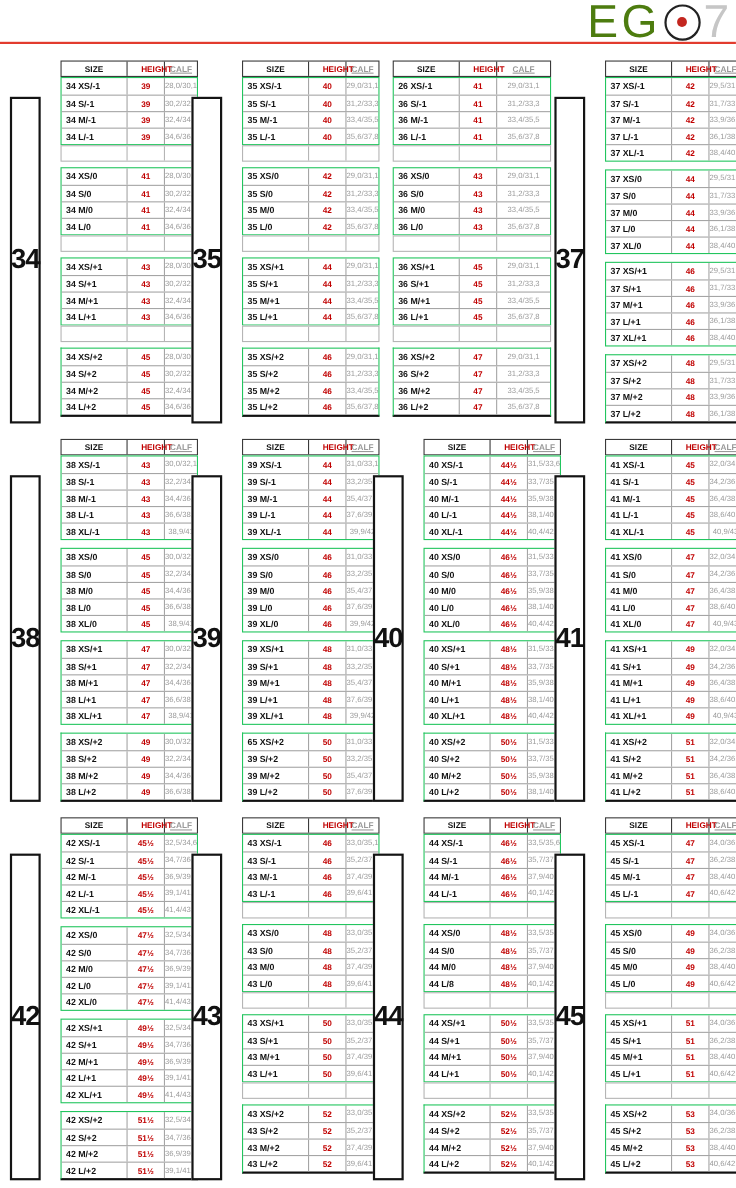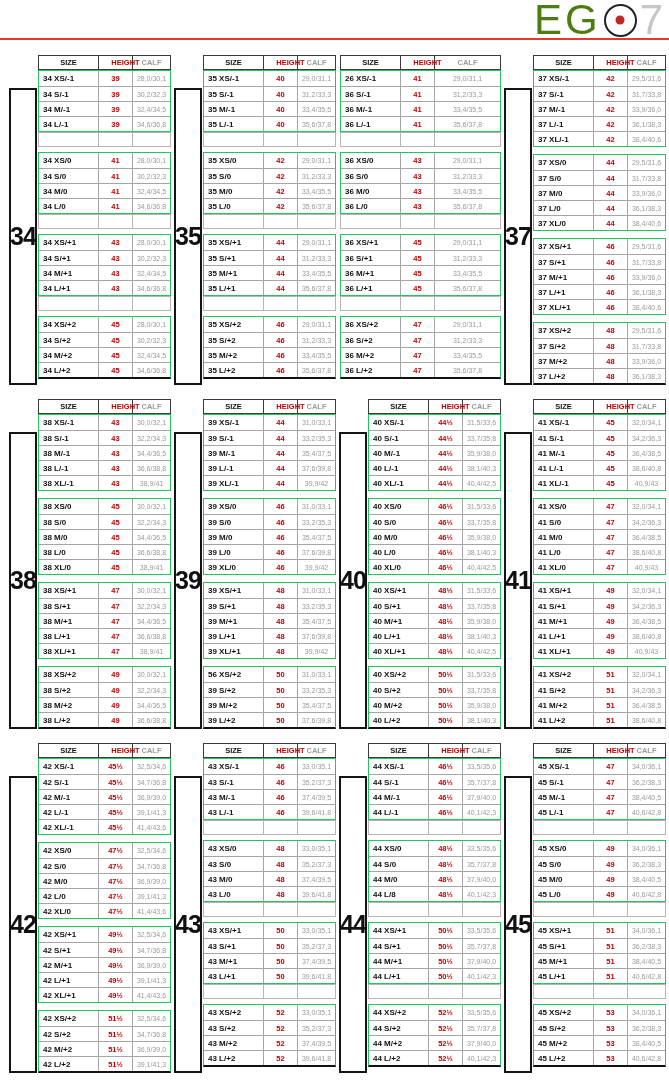--- a/index.html
+++ b/index.html
@@ -19,28 +19,28 @@
 
   
   .grid { display: flex; flex-wrap: wrap; justify-content: space-between;
     row-gap: 14px; width: 657px; margin: 15px 0 0 9px; }
   .block { width: 162px; display: flex; align-items: stretch; }
 
   .numbox { width: 28px; min-width: 28px; margin-top: 33px; border: 2.5px solid #141414;
     display: flex; align-items: center; justify-content: center; background: #fff; }
   .num { font-size: 25px; font-weight: bold; color: #111; letter-spacing: -1px; }
 
-  .table { flex: 1; margin-left: 1px; }
+  .table { flex: 1; margin-left: 18px; }
 
   .thead { display: flex; height: 15px; border: 1.5px solid #3a3a3a; background: #fff; }
   .hcell { display: flex; align-items: center; justify-content: center;
     font-size: 7.5px; font-weight: bold; }
   .hc0 { width: 59px; color: #111; }
   .hc1 { width: 35px; color: #c00000; border-left: 1.5px solid #3a3a3a; border-right: 1.5px solid #3a3a3a; padding-left: 20px; }
-  .hc2 { flex: 1; color: #9a9a9a; }
+  .hc2 { flex: 1; color: #9a9a9a; text-decoration: underline; }
 
   .group { border: 1px solid #22c55e; background: #fff; }
   .group.lastgroup { border-bottom: 2px solid #111; }
   .row { display: flex; height: 15px; align-items: stretch; }
   .group .row + .row { border-top: 1px solid #a5a5a5; }
   .cell { display: flex; align-items: center; }
   .c0 { width: 59px; padding-left: 4px; font-size: 8px; font-weight: bold; color: #111; }
   .c1 { width: 35px; justify-content: center; font-size: 7.5px; font-weight: bold; color: #c00000;
     border-left: 1px solid #a5a5a5; border-right: 1px solid #a5a5a5; }
   .c2 { flex: 1; justify-content: center; font-size: 7px; color: #9a9a9a; }
@@ -733,21 +733,21 @@
           </div>
           <div class="row">
             <div class="cell c0">39 XL/+1</div>
             <div class="cell c1">48</div>
             <div class="cell c2">39,9/42</div>
           </div>
         </div>
         <div class="gap"></div>
         <div class="group lastgroup">
           <div class="row">
-            <div class="cell c0">56 XS/+2</div>
+            <div class="cell c0">65 XS/+2</div>
             <div class="cell c1">50</div>
             <div class="cell c2">31,0/33,1</div>
           </div>
           <div class="row">
             <div class="cell c0">39 S/+2</div>
             <div class="cell c1">50</div>
             <div class="cell c2">33,2/35,3</div>
           </div>
           <div class="row">
             <div class="cell c0">39 M/+2</div>

